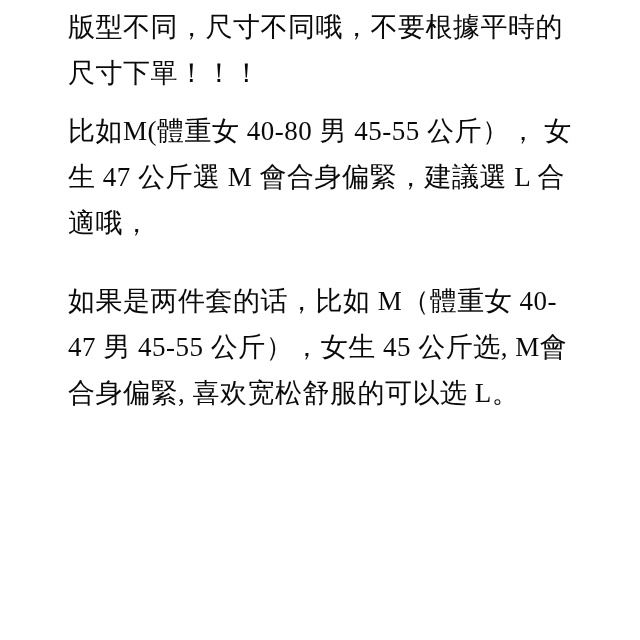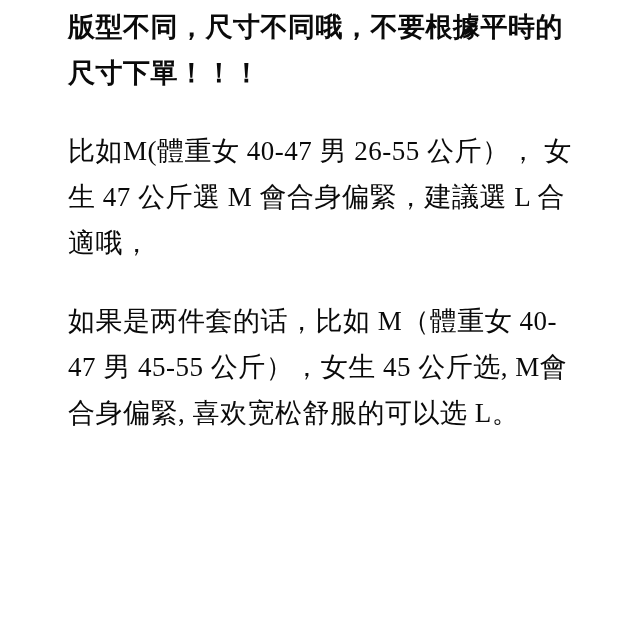--- a/index.html
+++ b/index.html
@@ -27,24 +27,24 @@
     letter-spacing: 0.5px;
     text-align: left;
     margin: 0 0 22px 0;
     word-break: break-word;
     color: #0a0a0a;
   }
   .para:last-child {
     margin-bottom: 0;
     margin-top: 32px;
   }
-  .p1 { margin-bottom: 32px; font-weight: bold; }
+  .p1 { margin-bottom: 12px; }
   .p2 { margin-bottom: 26px; }
   .p3 { margin-bottom: 24px; }
 </style>
 </head>
 <body>
 
 <div class="page">
   <p class="para p1">版型不同，尺寸不同哦，不要根據平時的尺寸下單！！！</p>
-  <p class="para p3">比如M(體重女 40-47 男 26-55 公斤）， 女生 47 公斤選 M 會合身偏緊，建議選 L 合適哦，</p>
+  <p class="para p3">比如M(體重女 40-80 男 45-55 公斤）， 女生 47 公斤選 M 會合身偏緊，建議選 L 合適哦，</p>
   <p class="para p4">如果是两件套的话，比如 M（體重女 40-47 男 45-55 公斤），女生 45 公斤选, M會合身偏緊, 喜欢宽松舒服的可以选 L。</p>
 </div>
 
 </body></html>

